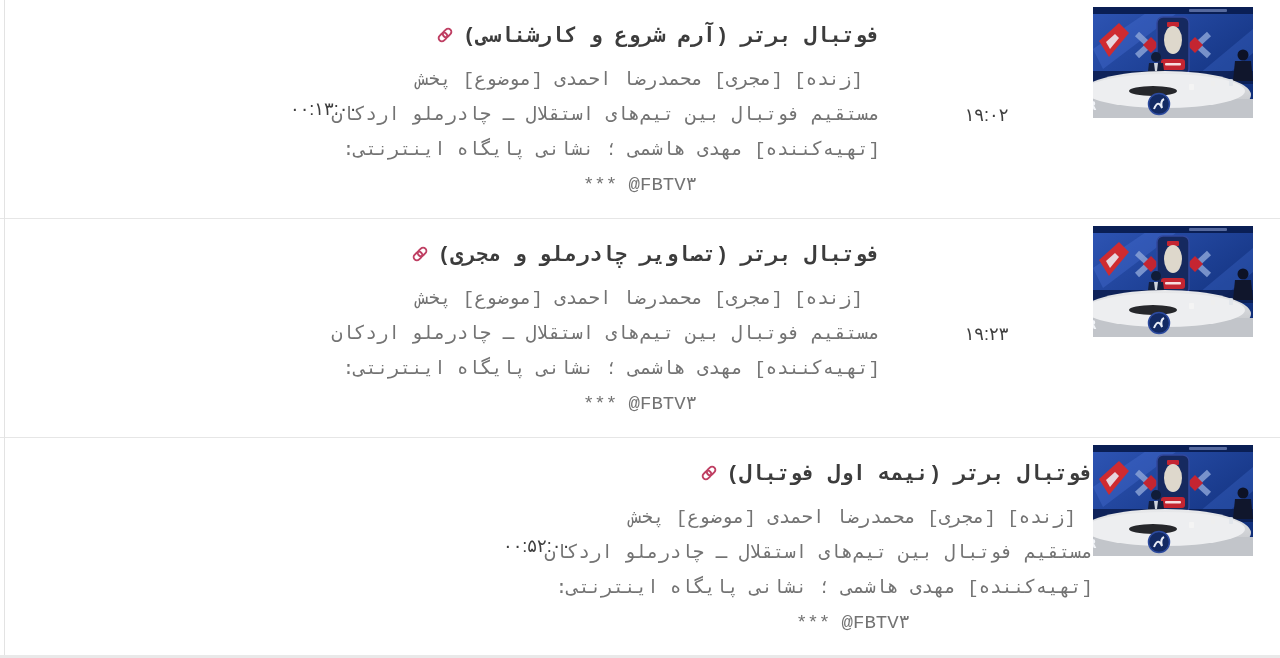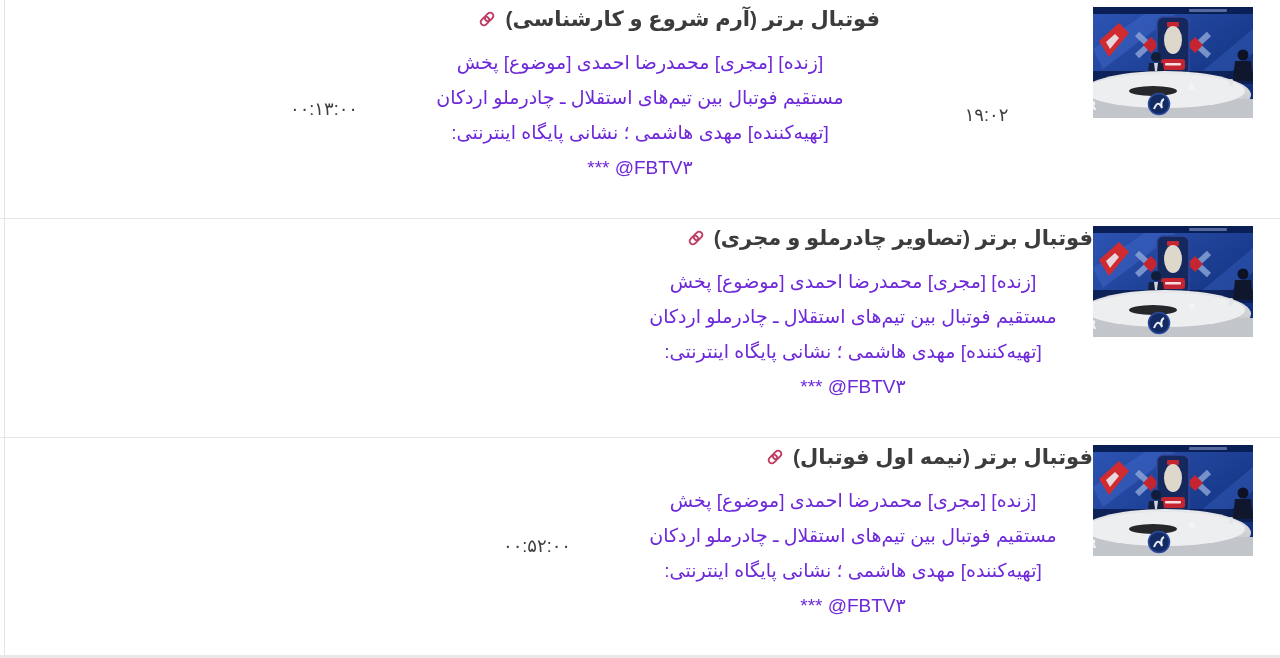--- a/index.html
+++ b/index.html
@@ -18,36 +18,36 @@
   }
   .program-row.last{height:216px;border-bottom:none;}
 
   
   .thumb-col{width:187px;flex:0 0 187px;}
   .thumb-box{
     width:160px;height:111px;margin:7px 27px 0 0;display:block;
     background:#10296b;cursor:pointer;
   }
   .time-col{width:213px;flex:0 0 213px;display:flex;align-items:center;justify-content:center;margin-top:12px;}
-  .main-col{width:480px;flex:0 0 480px;padding-top:4px;box-sizing:border-box;}
+  .main-col{width:480px;flex:0 0 480px;padding-top:22px;box-sizing:border-box;font-family:Liberation Mono, monospace;}
   .duration-col{width:400px;flex:0 0 400px;direction:ltr;display:flex;align-items:center;justify-content:flex-end;padding-right:42px;box-sizing:border-box;}
 
   .time-text,.duration-text{
     color:#3e3e3e;font-size:18px;letter-spacing:0.5px;white-space:nowrap;
   }
 
   .title-line{
     direction:rtl;text-align:right;color:#3c3c3c;
     font-size:21px;font-weight:600;line-height:30px;
     text-decoration:none;display:block;cursor:pointer;
   }
   .title-line .link-icon{
     display:inline-block;vertical-align:-2px;margin-right:9px; 
   }
-  .desc{margin-top:9px;direction:rtl;text-align:center;color:#6d28d9;font-size:19px;}
+  .desc{margin-top:9px;direction:rtl;text-align:center;color:#737373;font-size:19px;}
   .desc-line{line-height:35px;white-space:nowrap;}
   .desc-line.ltr{direction:ltr;}
 
   .thumb-svg{width:160px;height:111px;display:block;}
 </style>
 </head>
 <body>
 
 <svg width="0" height="0" style="position:absolute" aria-hidden="true">
   <defs>
@@ -139,20 +139,23 @@
   </div>
 
   <div class="program-row">
     <div class="thumb-col">
       <span class="thumb-box">
         <svg class="thumb-svg">
             <use href="#thumb-scene"></use>
           </svg>
       </span>
     </div>
+    <div class="time-col">
+      <span class="time-text">۱۹:۲۳</span>
+    </div>
     <div class="main-col">
       <a class="title-line">
         <span>فوتبال برتر (تصاویر چادرملو و مجری)</span><span class="link-icon">
           <svg width="18" height="18" viewBox="0 0 20 20">
             <g fill="none" stroke="#bf3f63" stroke-width="2.1" transform="rotate(-45 10 10)">
               <rect x="1.5" y="6.4" width="10.5" height="7.2" rx="3.6"></rect>
               <rect x="8" y="6.4" width="10.5" height="7.2" rx="3.6"></rect>
             </g>
           </svg>
         </span>

